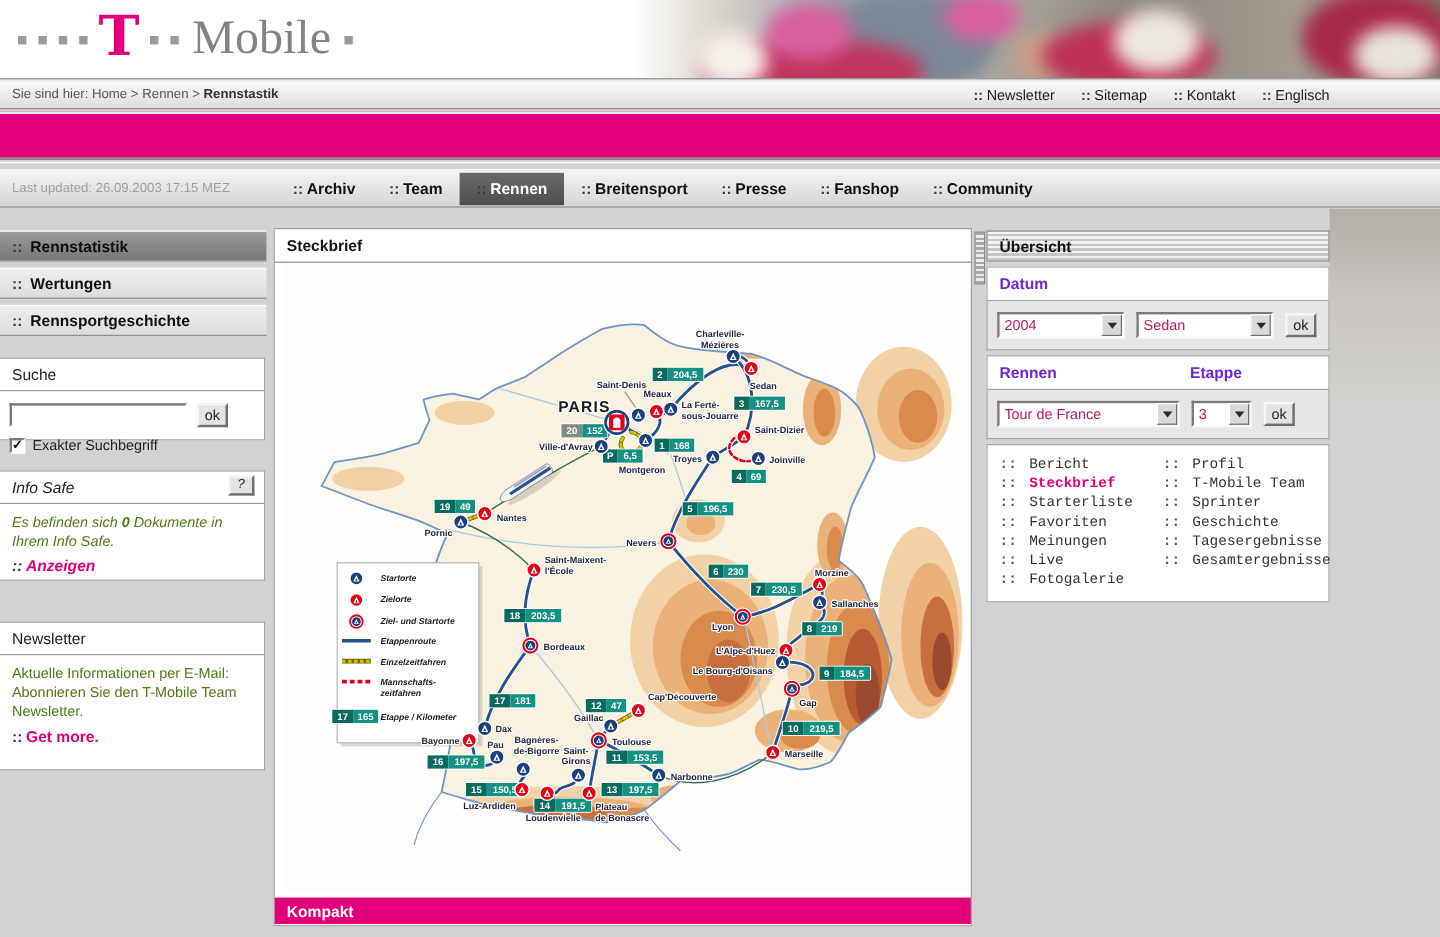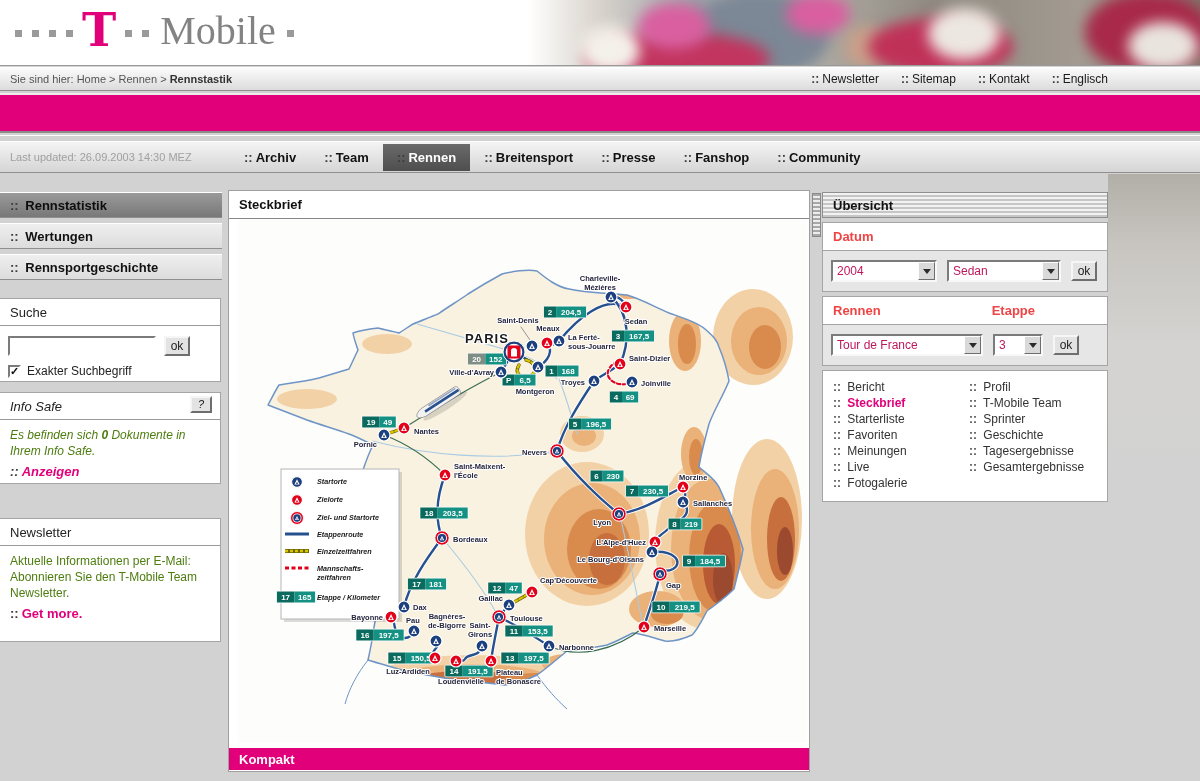--- a/index.html
+++ b/index.html
@@ -44,21 +44,21 @@
     background:linear-gradient(180deg,#b2aea8 0,#c8c5c0 70px,#d4d3d1 170px,#d2d2d2 300px); }
 
   
   .sidebar-left { position:absolute; left:0; top:192px; width:222px; }
   .side-item { height:26px; margin-bottom:5px; background:linear-gradient(#efefef,#dcdcdc);
     border-top:1px solid #fff; border-bottom:1px solid #8f8f8f; font-size:13px; font-weight:bold; color:#111;
     padding:5px 0 0 10px; cursor:pointer; }
   .side-item.active { background:linear-gradient(#9a9a9a,#787878); color:#0d0d0d; }
   .box { position:absolute; left:0; width:221px; background:#fff; border:1px solid #a5a5a5; border-left:none; }
   .box-header { font-size:13px; color:#222; padding:6px 10px 5px 10px; border-bottom:1px solid #9a9a9a; position:relative; }
-  .search-box { top:106px; height:84px; }
+  .search-box { top:106px; height:69px; }
   .search-row { padding:10px 8px 4px 8px; display:flex; gap:8px; align-items:center; }
   .search-input { width:148px; height:20px; border:2px solid; border-color:#7b7b7b #fff #fff #7b7b7b; background:#fff; font-size:12px; padding:0 3px; }
   .okbtn { min-width:26px; height:20px; background:#e3e3e3; border:2px solid; border-color:#f6f6f6 #6e6e6e #6e6e6e #f6f6f6;
     font-size:12px; color:#222; cursor:pointer; font-family:"Liberation Sans",sans-serif; }
   .cb-row { padding:4px 8px; display:flex; align-items:center; gap:6px; font-size:12px; color:#222; }
   .cb { width:13px; height:13px; background:#fff; border:2px solid; border-color:#7b7b7b #fff #fff #7b7b7b;
     font-size:11px; font-weight:bold; line-height:9px; color:#111; cursor:pointer; }
   .infosafe-box { top:200px; height:92px;font-style:italic; }
   .help-btn { position:absolute; right:8px; top:3px; width:22px; height:17px; background:#e3e3e3;
     border:2px solid; border-color:#f6f6f6 #6e6e6e #6e6e6e #f6f6f6; font-size:11px; text-align:center; cursor:pointer; }
@@ -72,32 +72,32 @@
   #map-svg { position:absolute; left:8px; top:28px; }
   .kompakt { position:absolute; left:0px; top:557px; width:580px; height:22px; background:#e2007a;
     color:#fff; font-size:13px; font-weight:bold; padding:4px 10px; }
   .scroll-thumb { position:absolute; left:812px; top:193px; width:9px; height:44px;
     background:repeating-linear-gradient(180deg,#a8a8a8 0 2px,#ededed 2px 4px); border:1px solid #8a8a8a; cursor:pointer; }
 
   
   .sidebar-right { position:absolute; left:822px; top:192px; width:286px; }
   .ueb-header { height:26px; background:repeating-linear-gradient(180deg,#f2f2f2 0 2px,#c6c6c6 2px 4px);
     border:1px solid #8f8f8f; font-size:13px; font-weight:bold; color:#111; padding:5px 0 0 10px; }
-  .sec-header { background:#fff; border:1px solid #a5a5a5; font-size:13px; font-weight:bold; color:#ef4444;
+  .sec-header { background:#fff; border:1px solid #a5a5a5; font-size:13px; font-weight:bold; color:#6d28d9;
     padding:6px 10px; margin-top:4px; display:flex; }
   .sec-header .etappe { margin-left:auto; margin-right:62px; }
   .sec-controls { background:#e6e6e6; border:1px solid #a5a5a5; border-top:none; padding:9px 8px; display:flex; align-items:center; gap:10px; }
   .sel { height:22px; border:2px solid; border-color:#7b7b7b #f8f8f8 #f8f8f8 #7b7b7b; background:#fff; display:flex; align-items:center; cursor:pointer; }
   .sel-val { font-size:12px; color:#be185d; padding:0 4px; flex:1; white-space:nowrap; overflow:hidden; }
   .sel-btn { width:17px; height:18px; background:#d9d9d9; border:1px solid; border-color:#fdfdfd #6e6e6e #6e6e6e #fdfdfd;
     display:flex; align-items:center; justify-content:center; }
   .tri { width:0; height:0; border-left:4px solid transparent; border-right:4px solid transparent; border-top:5px solid #2a2a2a; }
   .fakten { background:#fff; border:1px solid #a5a5a5; margin-top:4px; padding:8px 0 10px 0; display:flex; min-height:104px; }
   .fk-col { padding-left:10px; width:136px; }
-  .fk { font-size:12px; color:#333; line-height:16px; cursor:pointer; white-space:nowrap; }
+  .fk { font-size:12px; color:#333; line-height:16px; cursor:pointer; white-space:nowrap;font-family:Liberation Mono, monospace; }
   .fk .bul { color:#555; }
   .fk.active { color:#e2007a; font-weight:bold; }
 
   
   .city-label { font:bold 7.5px "Liberation Sans",sans-serif; fill:#25253d;
     paint-order:stroke; stroke:#ffffff; stroke-width:2px; stroke-linejoin:round; }
   .paris-label { font:bold 13px "Liberation Sans",sans-serif; fill:#1a1a1a; letter-spacing:1px;
     paint-order:stroke; stroke:#fff; stroke-width:2.4px; }
   .badge-txt { font:bold 8px "Liberation Sans",sans-serif; fill:#fff; text-anchor:middle; }
   .lg-label { font:italic bold 7.2px "Liberation Sans",sans-serif; fill:#1a1a1a; }
@@ -138,21 +138,21 @@
         <span class="lnk"><span class="bul">::</span><span>Sitemap</span></span>
         <span class="lnk"><span class="bul">::</span><span>Kontakt</span></span>
         <span class="lnk"><span class="bul">::</span><span>Englisch</span></span>
       </div>
   </div>
 
   <div class="band"></div>
   <div class="bandline"></div>
 
   <div class="navbar">
-    <span class="lastupd">Last updated: 26.09.2003 14:30 MEZ</span>
+    <span class="lastupd">Last updated: 26.09.2003 17:15 MEZ</span>
     <div class="navlinks" id="navlinks">
         <span class="navitem"><span class="bul">::</span><span>Archiv</span></span>
         <span class="navitem"><span class="bul">::</span><span>Team</span></span>
         <span class="navitem active"><span class="bul">::</span><span>Rennen</span></span>
         <span class="navitem"><span class="bul">::</span><span>Breitensport</span></span>
         <span class="navitem"><span class="bul">::</span><span>Presse</span></span>
         <span class="navitem"><span class="bul">::</span><span>Fanshop</span></span>
         <span class="navitem"><span class="bul">::</span><span>Community</span></span>
       </div>
   </div>

